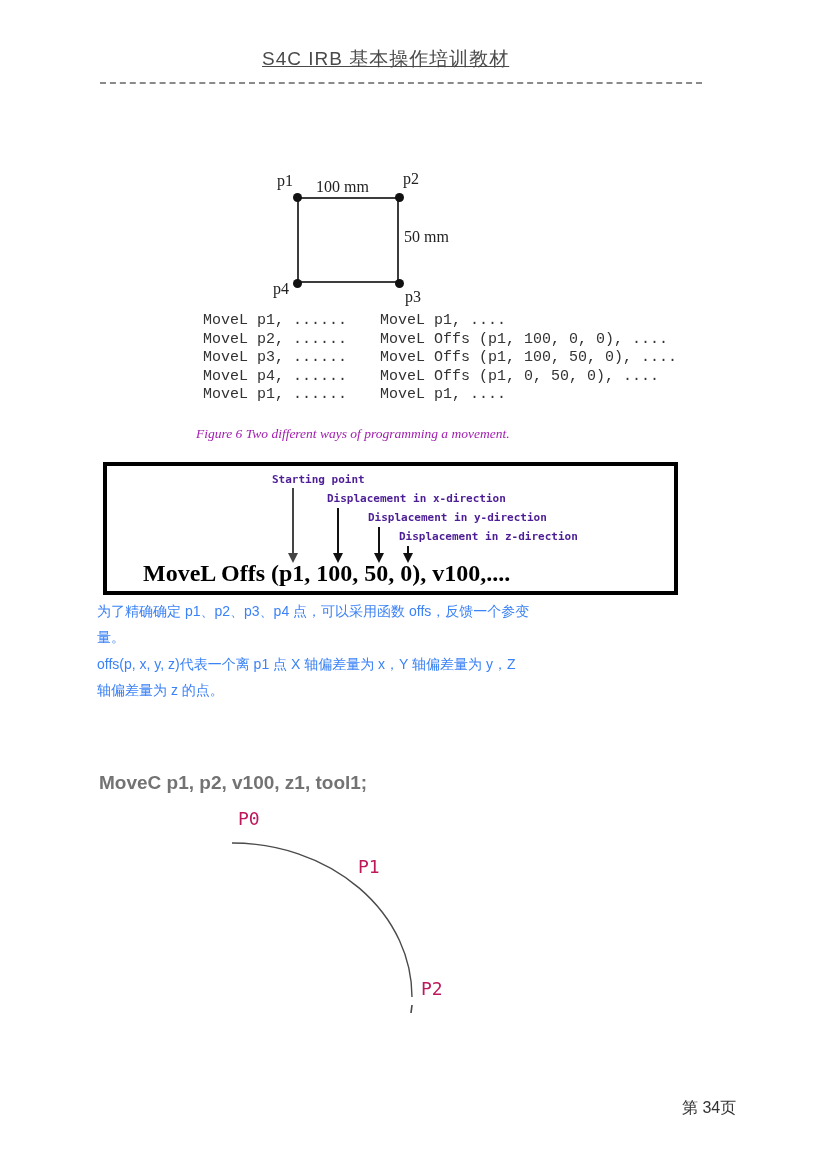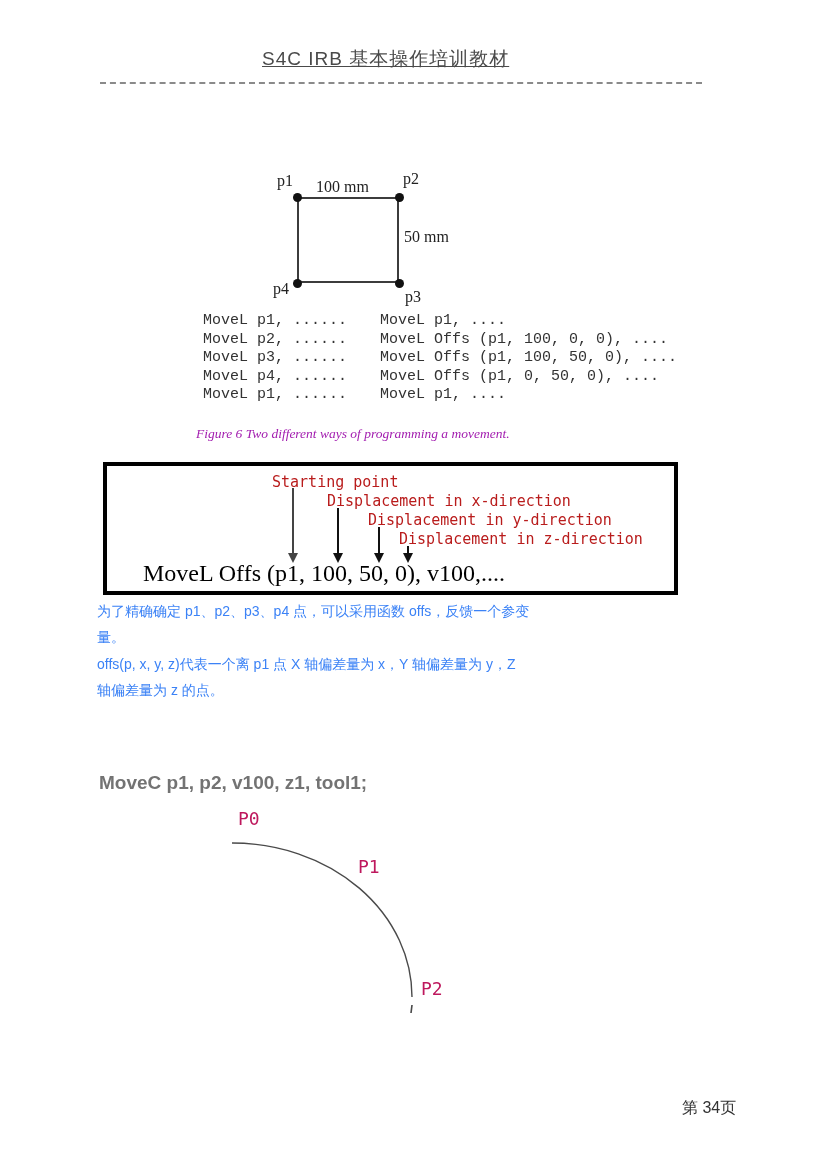--- a/index.html
+++ b/index.html
@@ -15,24 +15,24 @@
   
   .sq-rect{left:297px;top:197px;width:102px;height:86px;border:2px solid #3c3c3c;box-sizing:border-box;}
   .dot{width:9px;height:9px;border-radius:50%;background:#111;}
   .sq-label{font-family:"Liberation Serif",serif;font-size:16px;color:#222;}
   
   .code-col{font-family:Liberation Mono, monospace;font-size:15px;line-height:18.6px;color:#333;}
   
   .fig-caption{left:196px;top:426px;font-family:"Liberation Serif",serif;font-style:italic;font-size:13.5px;color:#a21caf;}
   
   .offs-box{left:103px;top:462px;width:575px;height:133px;border:4px solid #000;box-sizing:border-box;background:#fff;}
-  .offs-label{position:absolute;font-family:"DejaVu Sans Mono",monospace;font-weight:normal;font-size:15px;color:#b91c1c;white-space:nowrap;}
+  .offs-label{position:absolute;font-family:"DejaVu Sans Mono",monospace;font-weight:bold;font-size:11px;color:#4c1d95;white-space:nowrap;}
   .arrow-line{position:absolute;width:2px;background:#111;}
   .arrow-head{position:absolute;width:0;height:0;border-left:5px solid transparent;border-right:5px solid transparent;border-top:10px solid #111;}
-  .offs-cmd{position:absolute;left:36px;top:94px;font-family:"Liberation Serif",serif;font-weight:normal;font-size:24px;color:#000;white-space:nowrap;}
+  .offs-cmd{position:absolute;left:36px;top:94px;font-family:"Liberation Serif",serif;font-weight:bold;font-size:24px;color:#000;white-space:nowrap;}
   
   .body-text{left:97px;top:598px;width:650px;font-size:14px;line-height:26px;color:#3b82f6;}
   .body-text .line{white-space:nowrap;}
   .para{margin:0 0 1px 0;}
   
   .movec{left:99px;top:772px;font-family:Liberation Sans, sans-serif;font-weight:bold;font-size:19px;color:#737373;white-space:nowrap;}
   
   .arc-label{font-family:"DejaVu Sans Mono",monospace;font-size:18px;color:#be185d;}
   
   .page-num{left:682px;top:1098px;font-size:16px;color:#333;}

